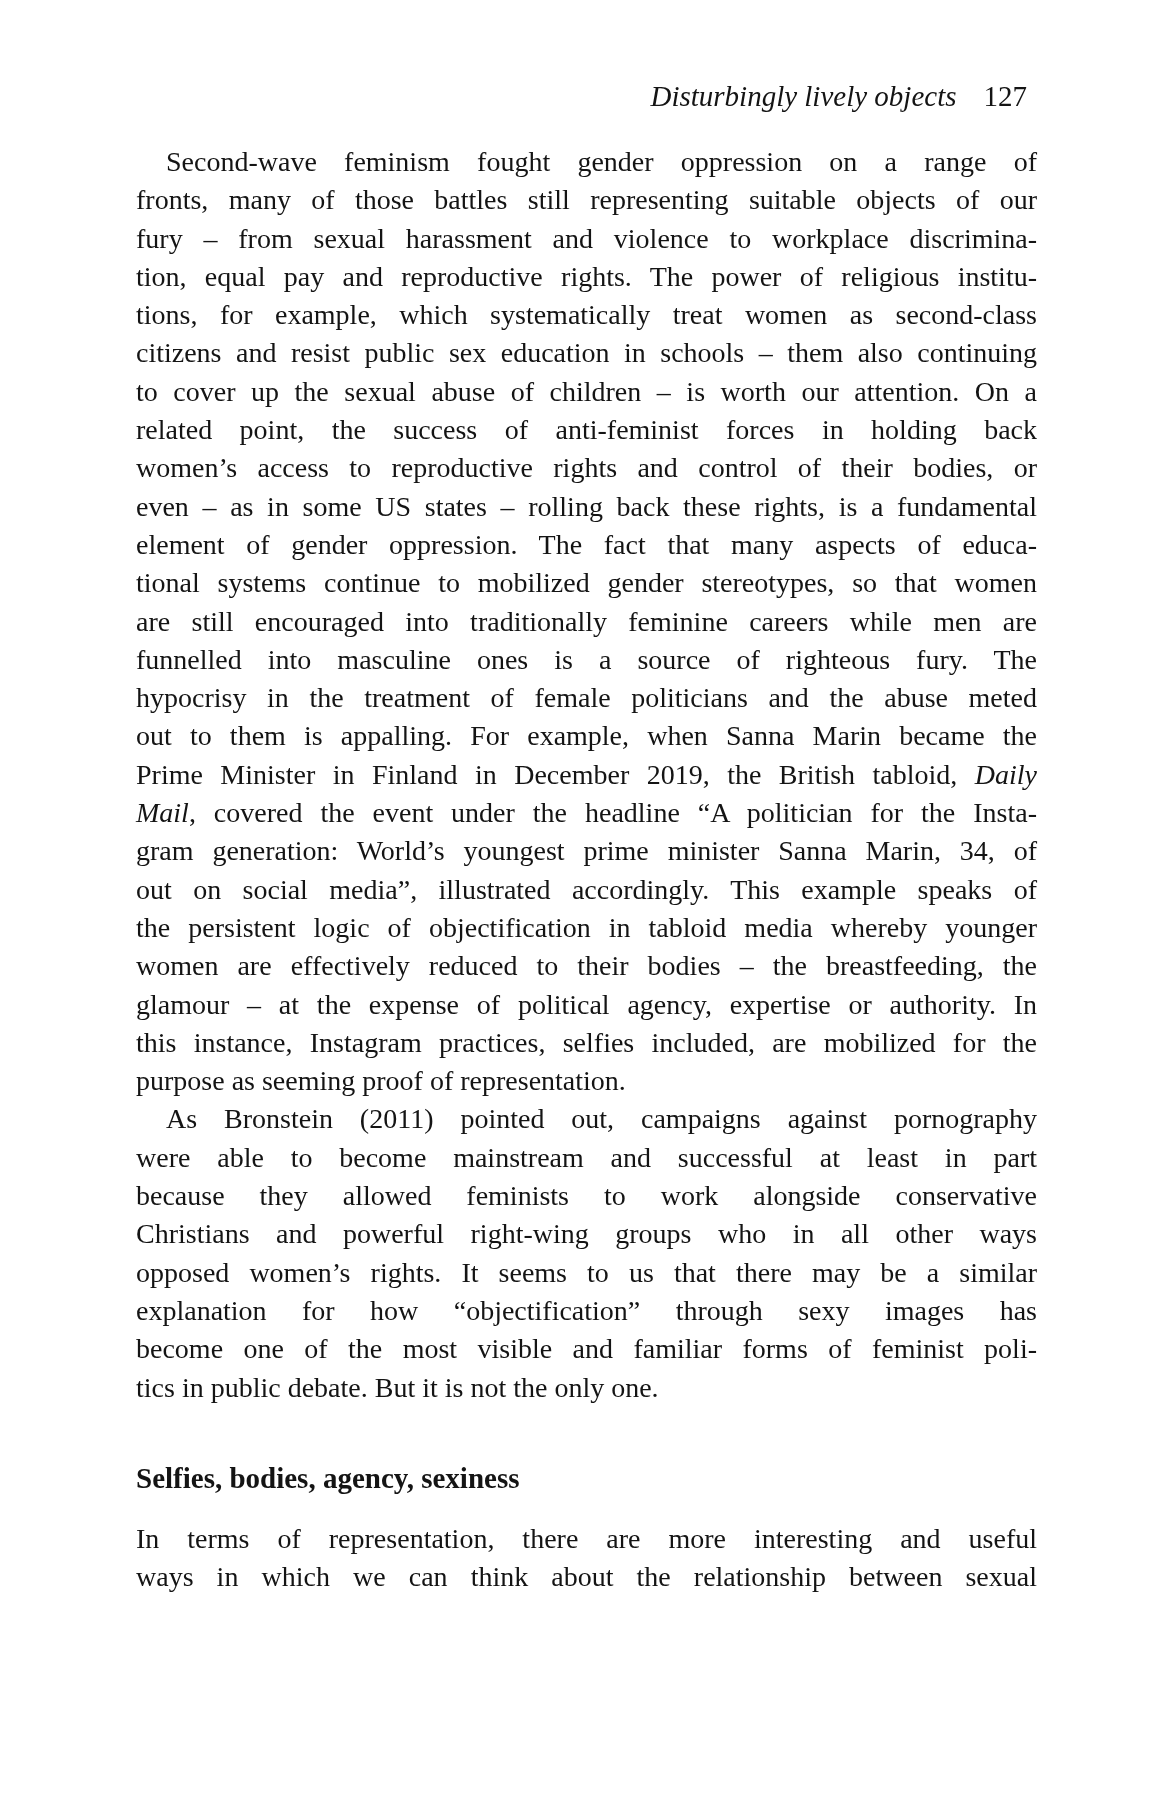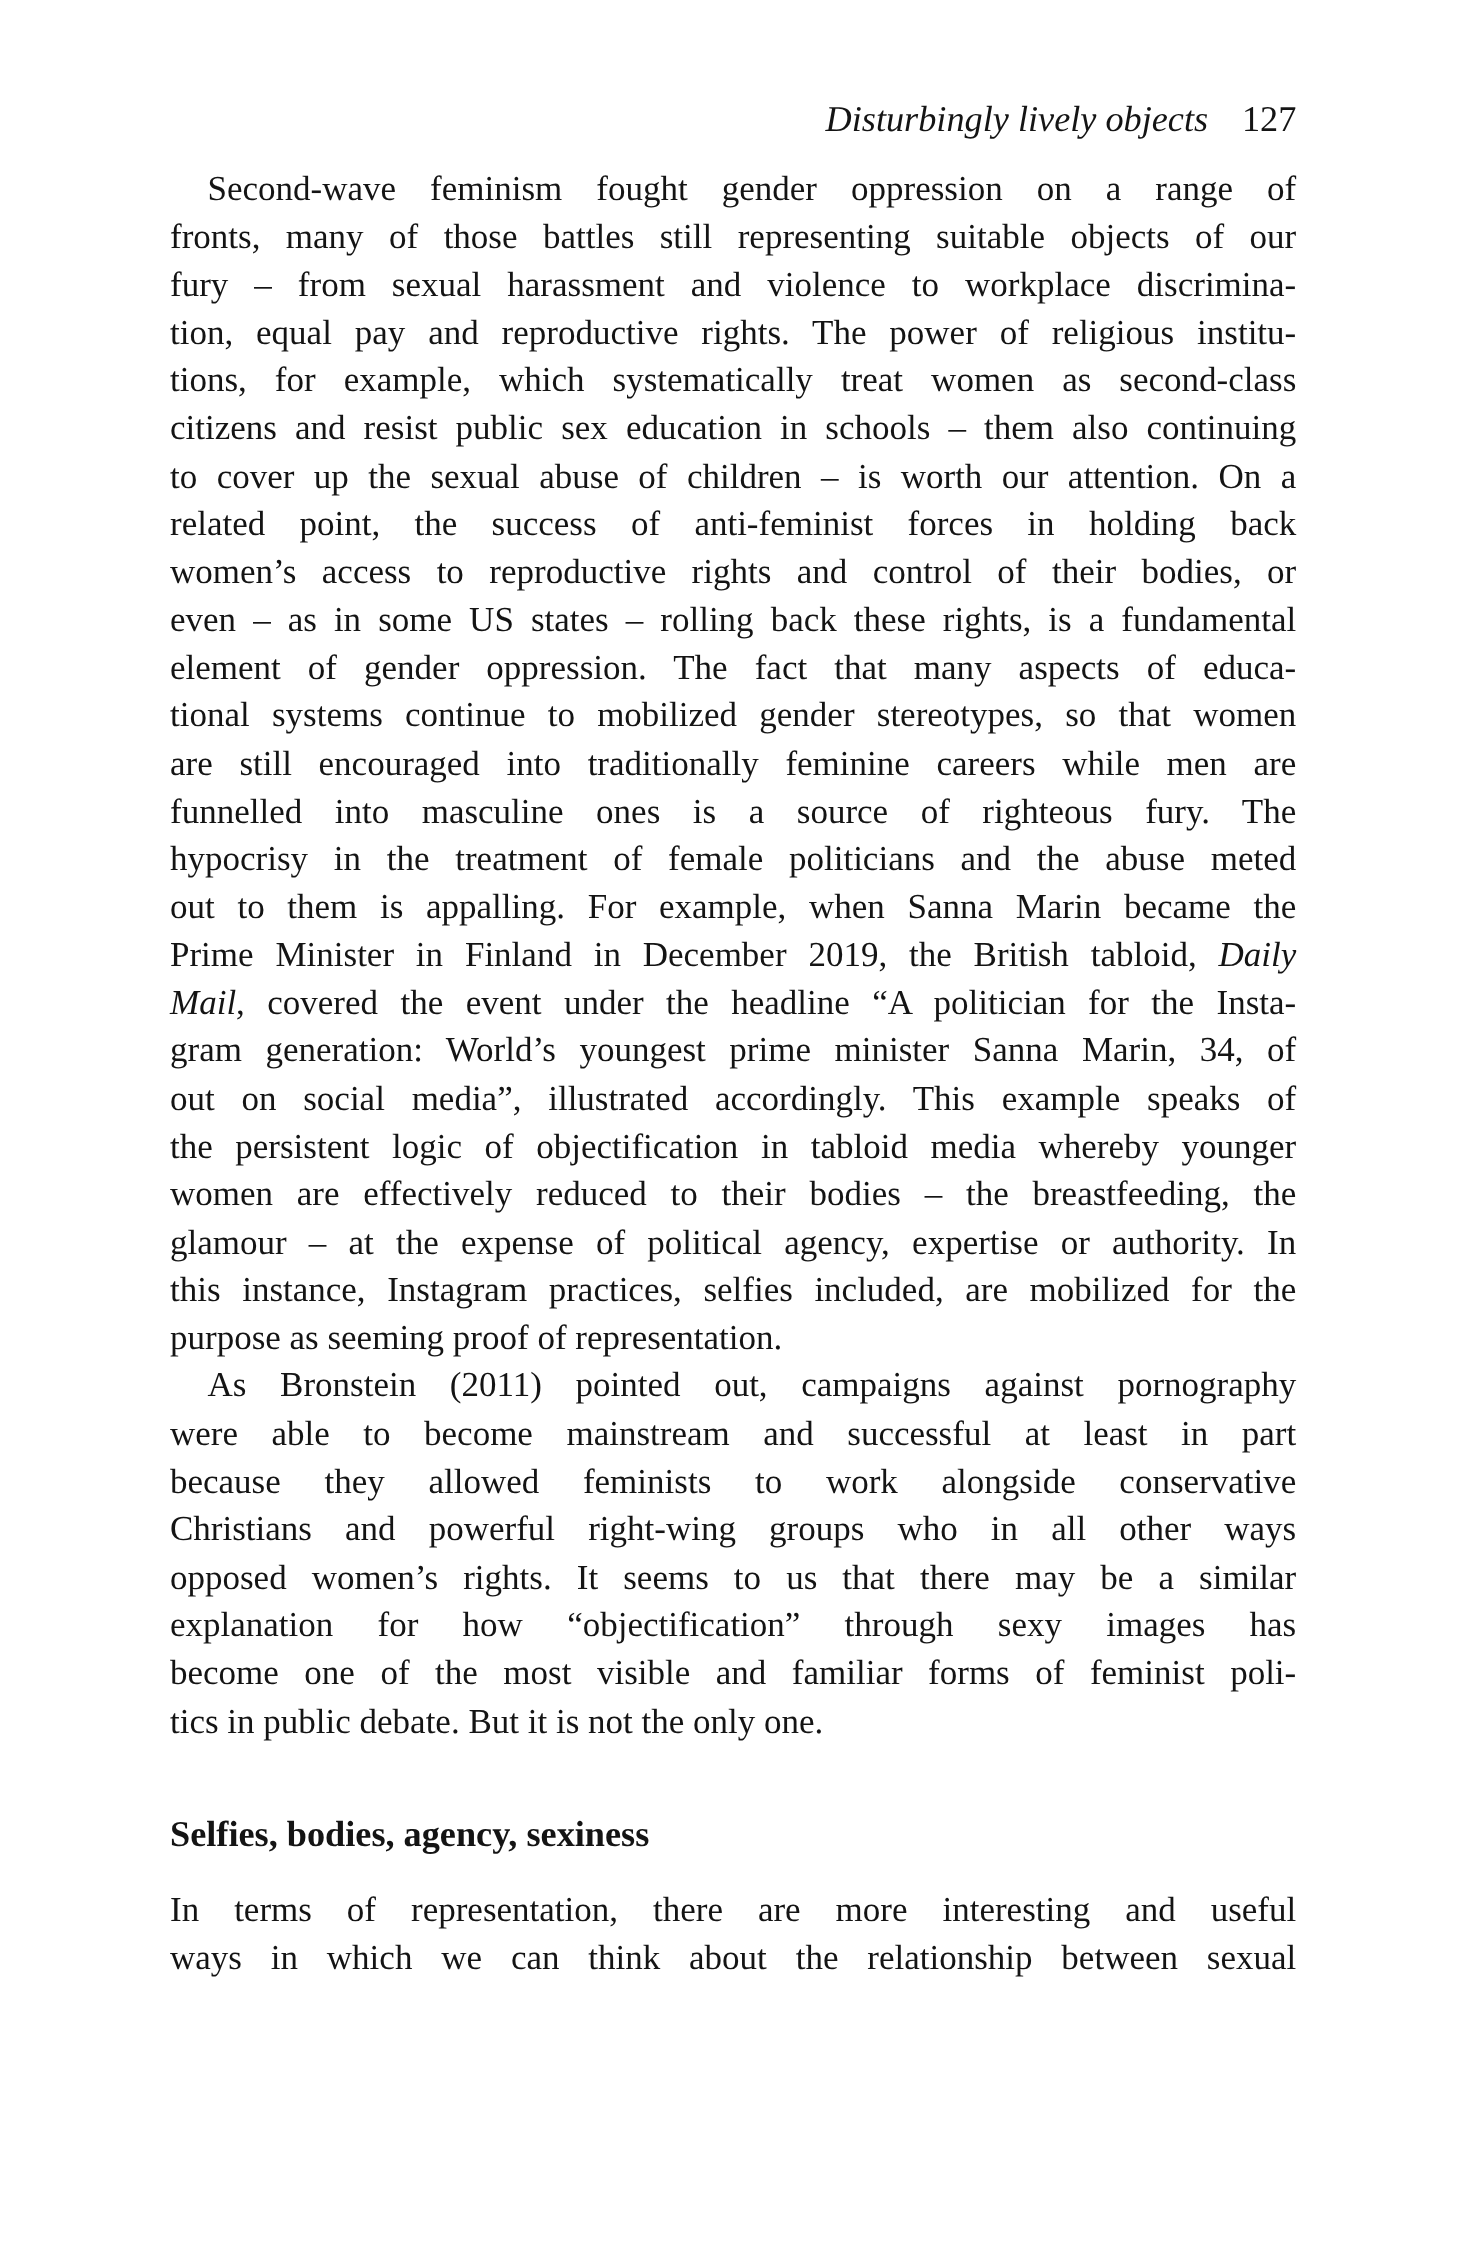--- a/index.html
+++ b/index.html
@@ -7,33 +7,33 @@
     position:relative;
     width:1173px; height:1800px;
     margin:0 auto;
     background:#ffffff;
     color:#141414;
     font-family:"Liberation Serif", serif;
     overflow:hidden;
   }
   .running-head {
     position:absolute;
-    left:136px; top:80px;
+    left:126px; top:80px;
     width:901px;
     text-align:right;
     font-size:29px;
     line-height:32px;
     white-space:nowrap;
   }
   .running-head .title { font-style:italic; }
   .running-head .pagenum { font-style:normal; margin-left:27px; }
 
   .text-column {
     position:absolute;
-    left:136px; top:133px;
+    left:136px; top:143px;
     width:901px;
   }
   .para {
     font-size:28px;
     line-height:38.3px;
     margin:0;
   }
   .line {
     text-align:justify;
     text-align-last:justify;

